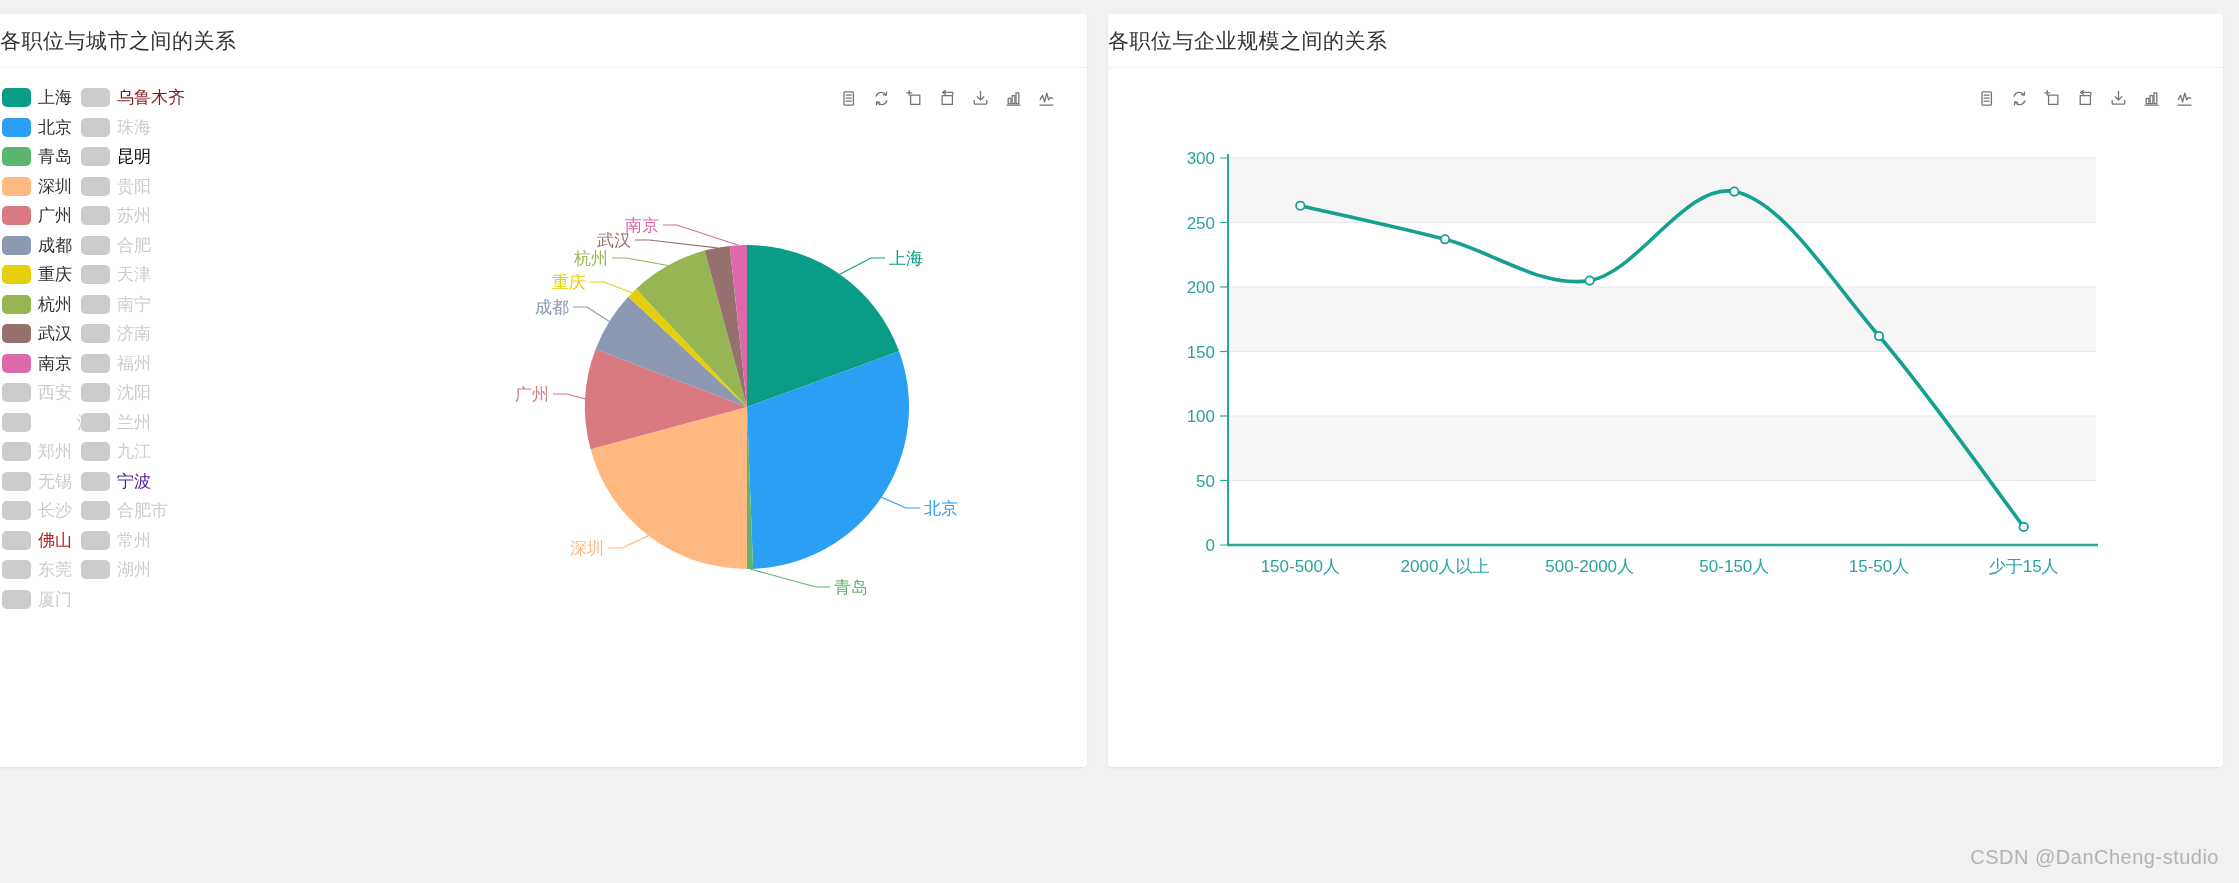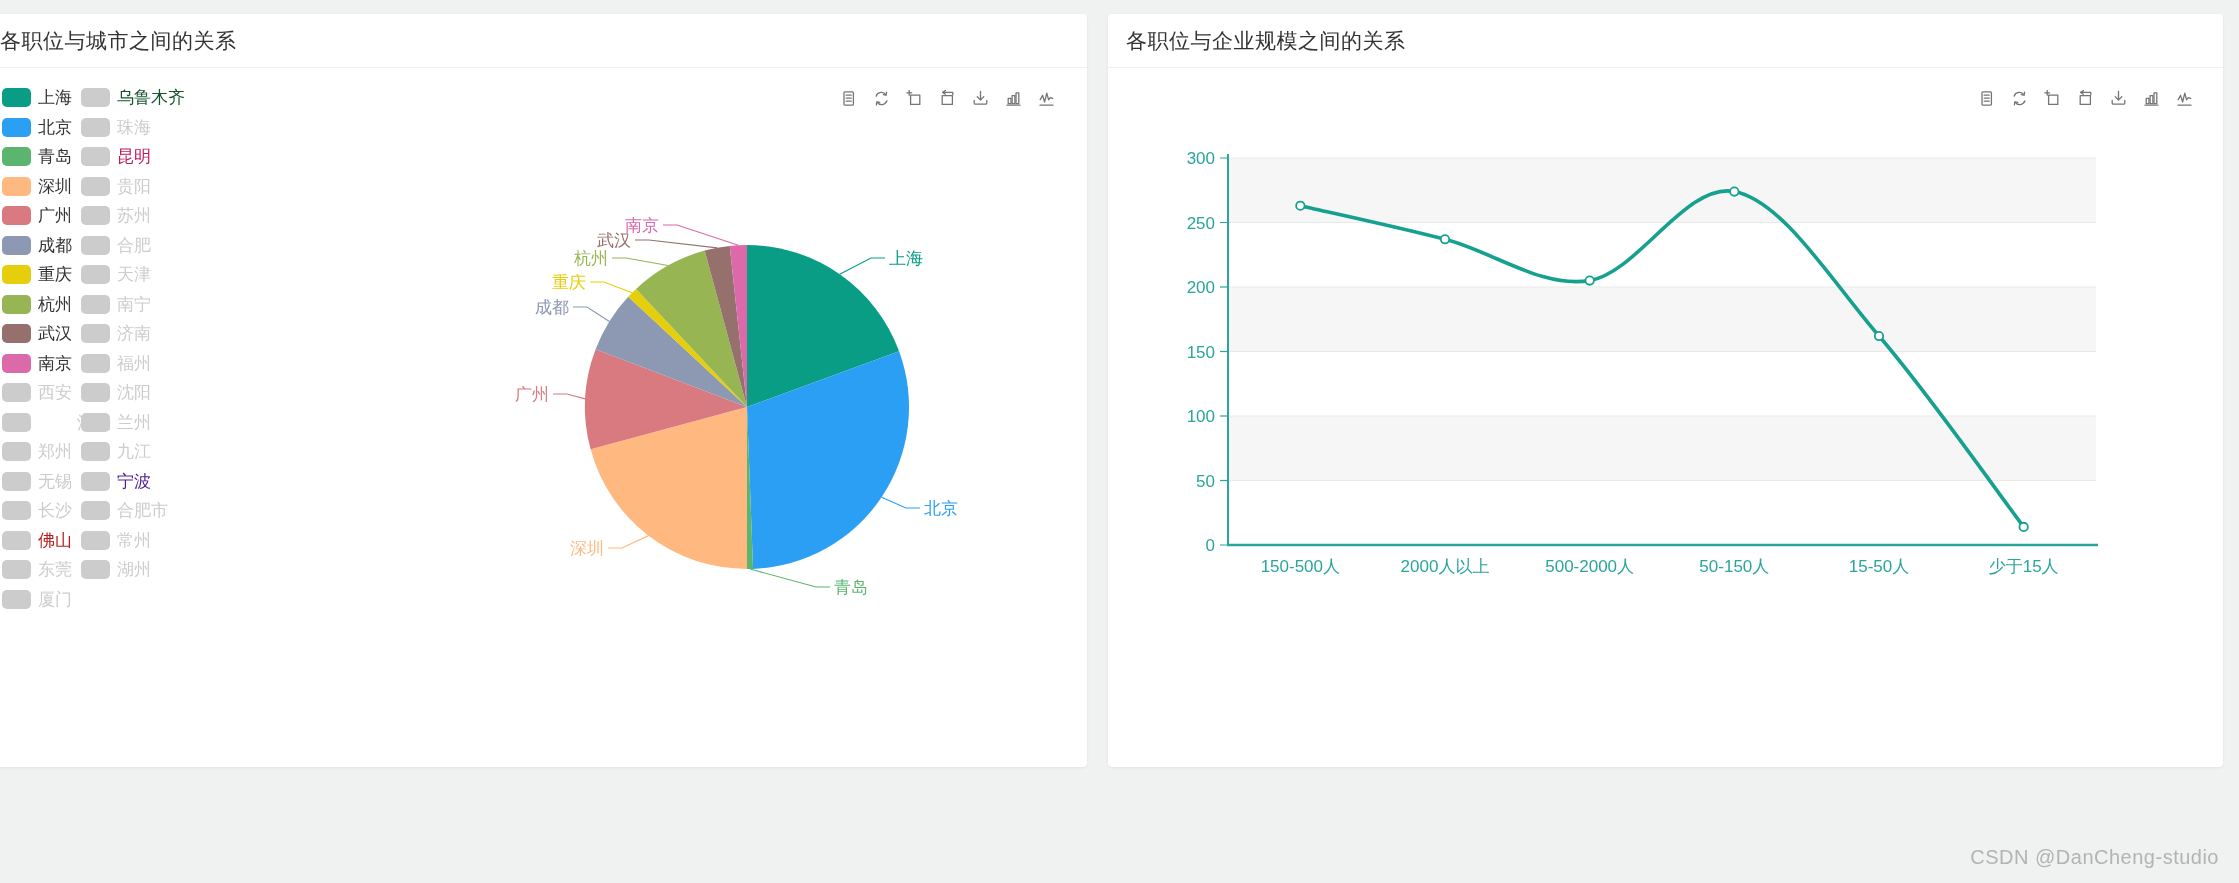--- a/index.html
+++ b/index.html
@@ -11,21 +11,21 @@
   .card{
     position:absolute;top:14px;height:753px;background:#fff;border-radius:4px;
     box-shadow:0 1px 3px rgba(0,0,0,0.06);overflow:hidden;
   }
   .card-left{left:-14px;width:1101px;}
   .card-right{left:1108px;width:1115px;}
   .card-header{
     height:53px;border-bottom:1px solid #f0f0f0;display:flex;align-items:center;
   }
   .card-left .card-header{padding-left:14px;}
-  .card-right .card-header{padding-left:18px;}
+  .card-right .card-header{}
   .card-title{font-size:21px;color:#333;font-weight:500;letter-spacing:0.5px;}
   .toolbox{
     position:absolute;top:76px;display:flex;gap:16px;align-items:center;
   }
   .card-left .toolbox{right:32px;}
   .card-right .toolbox{right:30px;}
   .tb-icon{width:17px;height:17px;cursor:pointer;display:block;}
   .tb-icon svg{display:block;}
   .legend{position:absolute;left:16px;top:74px;}
   .lg-row{display:flex;align-items:center;height:19px;margin-bottom:10.5px;}
@@ -100,41 +100,41 @@
       </span>
     </div>
   <div class="legend">
       <div class="lg-row">
         <div class="lg-col1">
           <span class="lg-swatch" style="background: rgb(10, 157, 134);"></span>
           <span class="lg-label" style="color: rgb(51, 51, 51);">上海</span>
         </div>
         <div class="lg-col2">
           <span class="lg-swatch" style="background: rgb(204, 204, 204);"></span>
-          <span class="lg-label" style="color: #14532d;">乌鲁木齐</span>
+          <span class="lg-label" style="color: #7f1d1d;">乌鲁木齐</span>
         </div>
       </div>
       <div class="lg-row">
         <div class="lg-col1">
           <span class="lg-swatch" style="background: rgb(43, 159, 243);"></span>
           <span class="lg-label" style="color: rgb(51, 51, 51);">北京</span>
         </div>
         <div class="lg-col2">
           <span class="lg-swatch" style="background: rgb(204, 204, 204);"></span>
           <span class="lg-label" style="color: rgb(204, 204, 204);">珠海</span>
         </div>
       </div>
       <div class="lg-row">
         <div class="lg-col1">
           <span class="lg-swatch" style="background: rgb(91, 181, 110);"></span>
           <span class="lg-label" style="color: rgb(51, 51, 51);">青岛</span>
         </div>
         <div class="lg-col2">
           <span class="lg-swatch" style="background: rgb(204, 204, 204);"></span>
-          <span class="lg-label" style="color: #be185d;">昆明</span>
+          <span class="lg-label" style="color: #000000;">昆明</span>
         </div>
       </div>
       <div class="lg-row">
         <div class="lg-col1">
           <span class="lg-swatch" style="background: rgb(255, 185, 128);"></span>
           <span class="lg-label" style="color: rgb(51, 51, 51);">深圳</span>
         </div>
         <div class="lg-col2">
           <span class="lg-swatch" style="background: rgb(204, 204, 204);"></span>
           <span class="lg-label" style="color: rgb(204, 204, 204); text-align: center;">贵阳</span>

